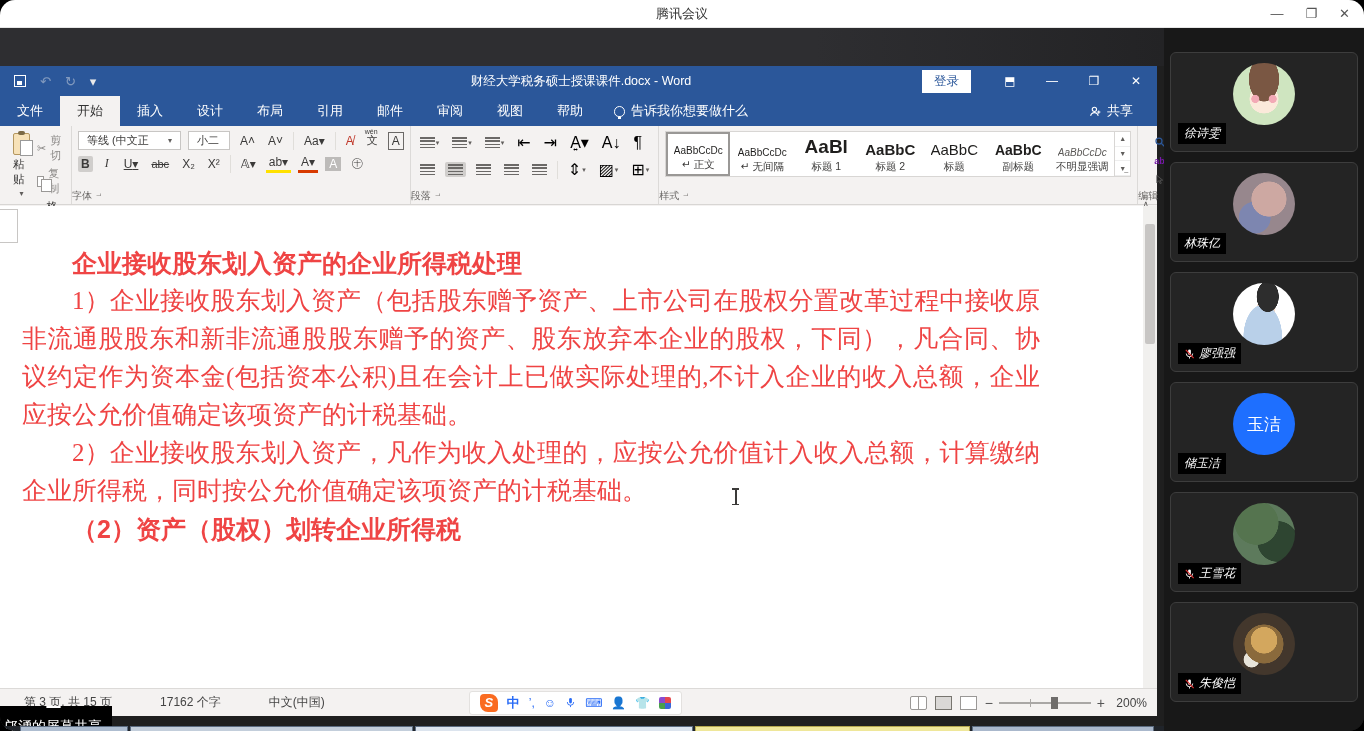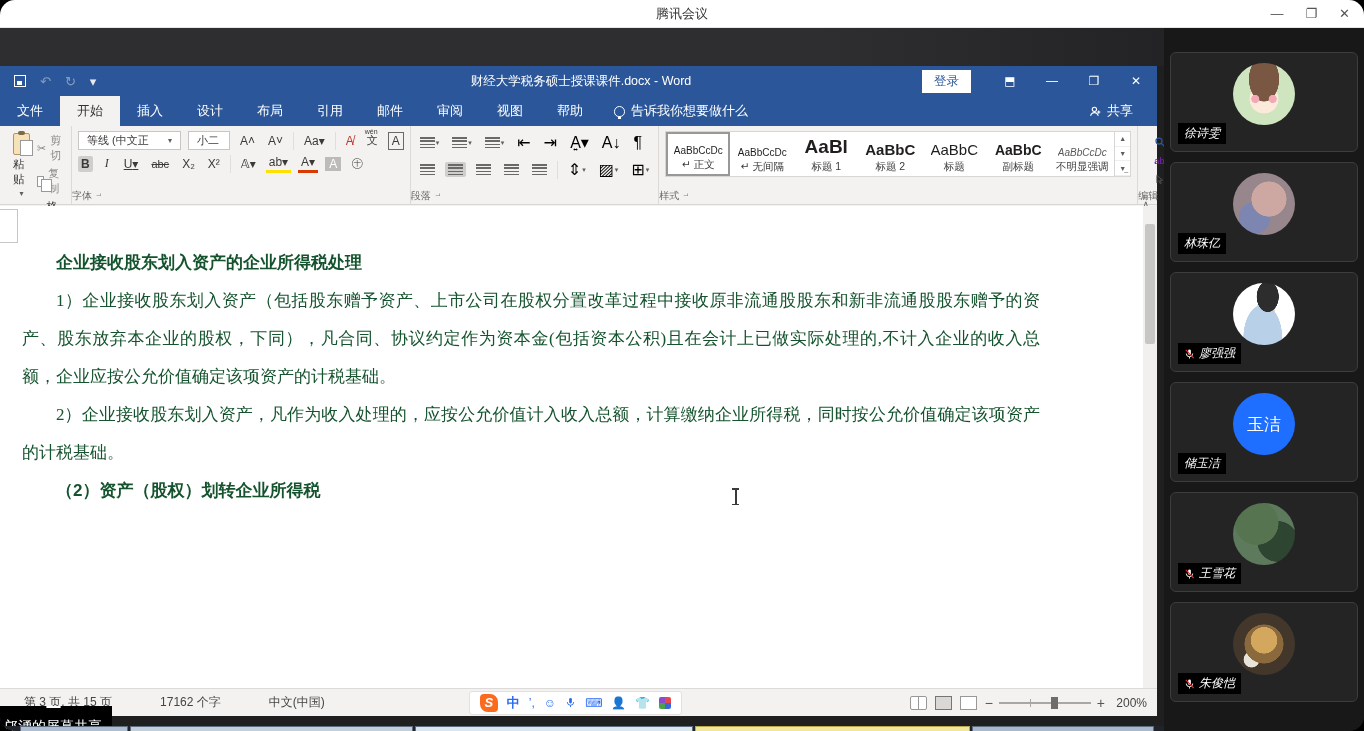--- a/index.html
+++ b/index.html
@@ -99,23 +99,23 @@
 
   .editcol { display:flex; flex-direction:column; gap:4px; padding:3px 10px 0 10px; }
   .editItem { display:flex; align-items:center; gap:5px; font-size:11.5px; color:#3b3a39; cursor:pointer;}
   .editItem .caret { font-size:8px; color:#605e5c; }
   .ab-ic { font-size:9px; color:#7719aa; font-weight:bold; }
   .ribbon-collapse { position:absolute; right:8px; top:133px; font-size:9px; color:#605e5c; cursor:pointer;}
 
   
   .docarea { position:absolute; top:140px; left:0; width:1157px; height:482px; background:#fff; overflow:hidden; }
   .pagecorner { position:absolute; left:0; top:3px; width:18px; height:34px; background:#fff; border:1px solid #c8c6c4; border-left:none;}
-  .doctext { position:absolute; left:22px; top:38px; width:1018px; color:#14532d;
+  .doctext { position:absolute; left:22px; top:38px; width:1018px; color:#ef4444;
              font-family:"Liberation Serif","DejaVu Serif",serif;
-             font-size:17px; line-height:38px; text-align:justify; }
+             font-size:25px; line-height:38px; text-align:justify; }
   .doctext p { text-indent:2em; }
   .doctext .h { font-weight:bold; font-family:"Liberation Sans","DejaVu Sans",sans-serif; }
   .vscroll { position:absolute; right:0; top:0; width:14px; height:482px; background:#f1f0ee; }
   .vthumb { position:absolute; right:2px; top:18px; width:10px; height:120px; background:#c8c6c4; border-radius:2px;}
   .ibeam { position:absolute; left:731px; top:282px; width:9px; height:17px; }
   .ibeam i { position:absolute; left:4px; top:0; width:1.5px; height:17px; background:#3b3a39; display:block;}
   .ibeam::before,.ibeam::after { content:""; position:absolute; left:1px; width:7px; height:1.5px; background:#3b3a39;}
   .ibeam::before{ top:0; } .ibeam::after{ bottom:0; }
 
   

